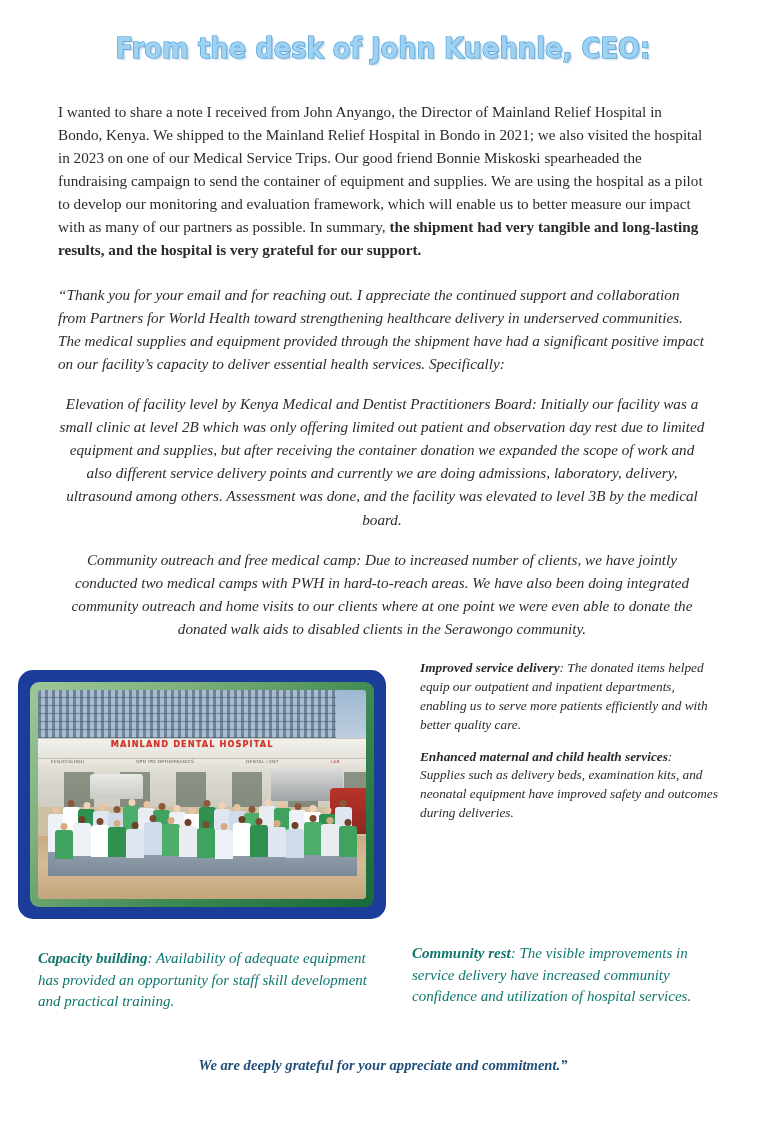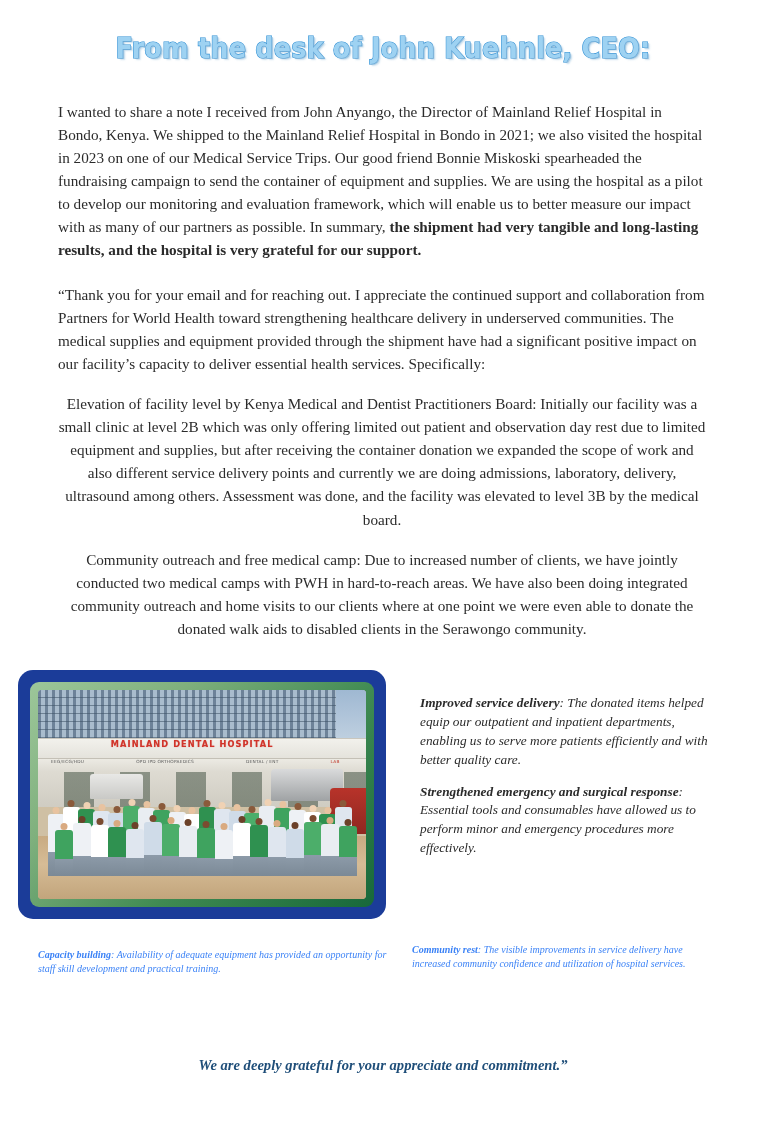--- a/index.html
+++ b/index.html
@@ -50,21 +50,21 @@
   p.para {
     margin: 0 0 0 0;
     font-size: 15.2px;
     line-height: 1.515;
     text-align: left;
     color: #2b2b2b;
   }
   p.para + p.para { margin-top: 15px; }
   .b { font-weight: bold; }
 
-  .quote-block p.para { }
+  .quote-block p.para { font-style: italic; }
   .quote-block { margin-top: 22px; }
   .quote-block p.para + p.para { margin-top: 17px; text-align: center; }
 
   .from-line { margin-top: 22px !important; }
 
   
   .photo-frame {
     position: absolute;
     left: 18px;
     top: 670px;
@@ -202,21 +202,21 @@
     transform: translateX(-50%);
     top: -7px;
     width: 7px; height: 7px;
     border-radius: 50%;
   }
 
   
   .side-col {
     position: absolute;
     left: 420px;
-    top: 694px;
+    top: 659px;
     width: 300px;
     font-family: Liberation Serif, serif;
   }
   .side-col p {
     margin: 0;
     font-size: 13.3px;
     line-height: 1.42;
     font-style: italic;
     color: #2b2b2b;
   }
@@ -234,24 +234,24 @@
     width: 352px;
   }
   .bot-right {
     position: absolute;
     left: 412px;
     top: 943px;
     width: 310px;
   }
   .bot-left p, .bot-right p {
     margin: 0;
-    font-size: 10px;
+    font-size: 15px;
     line-height: 1.44;
     font-style: italic;
-    color: #3b82f6;
+    color: #0f766e;
   }
   .bot-left .lead, .bot-right .lead {
     font-weight: bold;
     font-style: italic;
   }
 
   
   .closing {
     position: absolute;
     left: 0;
@@ -429,21 +429,21 @@
 
     </div>
   </div>
 </div>
 
 <div class="side-col">
   <p>
     <span class="lead">Improved service delivery</span><span>: The donated items helped equip our outpatient and inpatient departments, enabling us to serve more patients efficiently and with better quality care.</span>
   </p>
   <p>
-    <span class="lead">Strengthened emergency and surgical response</span><span>: Essential tools and consumables have allowed us to perform minor and emergency procedures more effectively.</span>
+    <span class="lead">Enhanced maternal and child health services</span><span>: Supplies such as delivery beds, examination kits, and neonatal equipment have improved safety and outcomes during deliveries.</span>
   </p>
 </div>
 
 <div class="bot-left">
   <p>
     <span class="lead">Capacity building</span><span>: Availability of adequate equipment has provided an opportunity for staff skill development and practical training.</span>
   </p>
 </div>
 
 <div class="bot-right">

